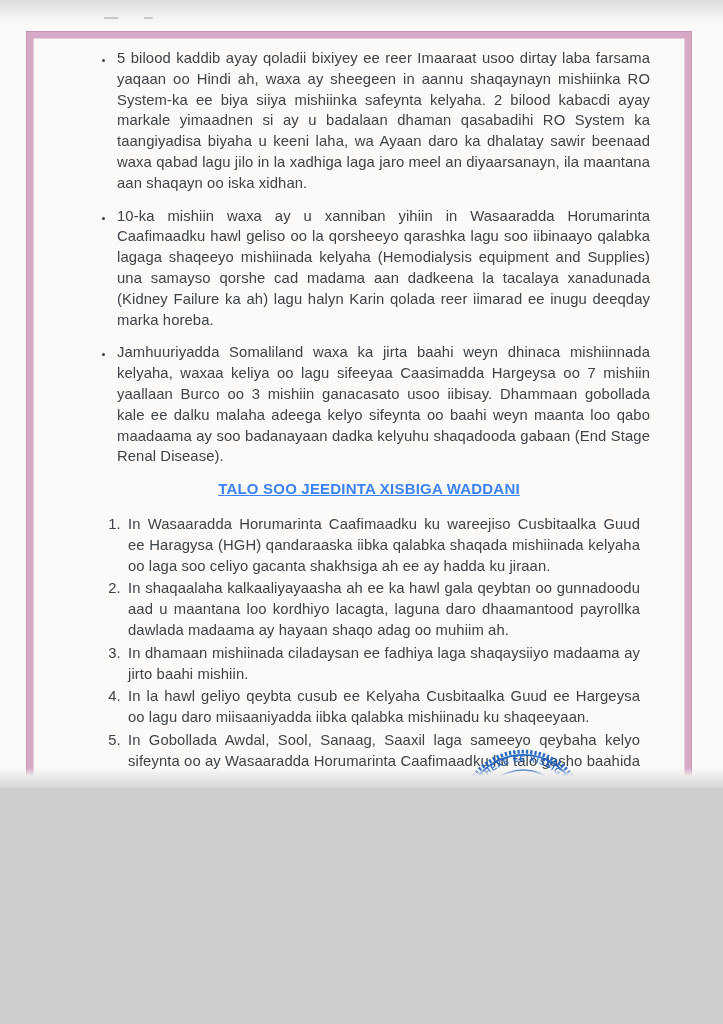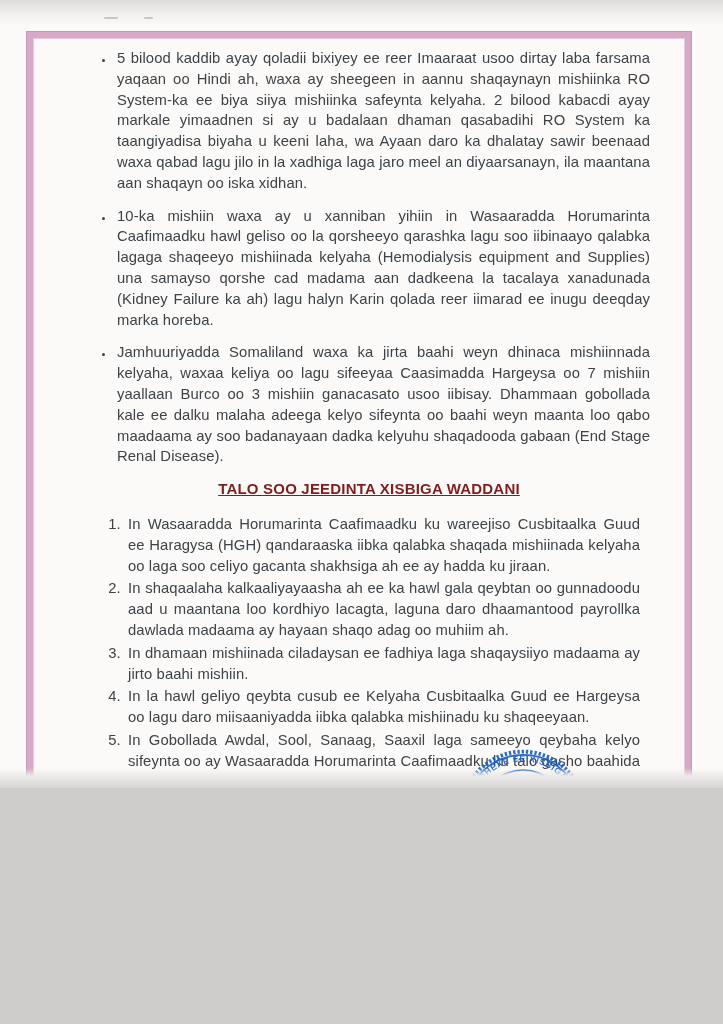--- a/index.html
+++ b/index.html
@@ -13,21 +13,21 @@
   
   .frame{position:absolute;left:27px;top:32px;width:652px;height:956px;
     border:6px solid #d6a9c6;box-shadow:0 0 0 1px #c795b6, inset 0 0 0 1px #e8cadd;}
   
   .content{position:absolute;left:88px;top:48px;width:562px;color:#3e4348;
     font-size:14.8px;line-height:20.8px;text-align:justify;letter-spacing:.1px;}
   ul.blist{margin:0;padding-left:27px;}
   ul.blist li{margin-bottom:12px;padding-left:2px;}
   ul.blist li::marker{font-size:11px;}
   .heading{margin:5px 0 14px 0;text-align:center;font-weight:bold;font-size:15px;
-    color:#7f1d1d;text-decoration:underline;letter-spacing:.2px;}
+    color:#3b82f6;text-decoration:underline;letter-spacing:.2px;}
   ol.nlist{margin:10px;padding-left:27px;}
   ol.nlist li{margin-bottom:2px;padding-left:3px;}
   
   .closing{position:absolute;left:140px;top:766px;width:430px;text-align:center;color:#2fa3c9;margin-top:32px;}
   .salutation{font-size:15px;font-weight:bold;font-style:italic;text-decoration:underline;}
   .sign-rule{width:148px;border:0;border-top:1.6px solid #7fa9ba;margin:17px auto 7px auto;}
   .sig-name{font-size:15px;font-weight:bold;font-style:italic;}
   .sig-title{font-size:14.6px;font-style:italic;margin-top:2px;}
   
   .stamp{position:absolute;left:457px;top:747px;width:132px;height:132px;opacity:.93;}

